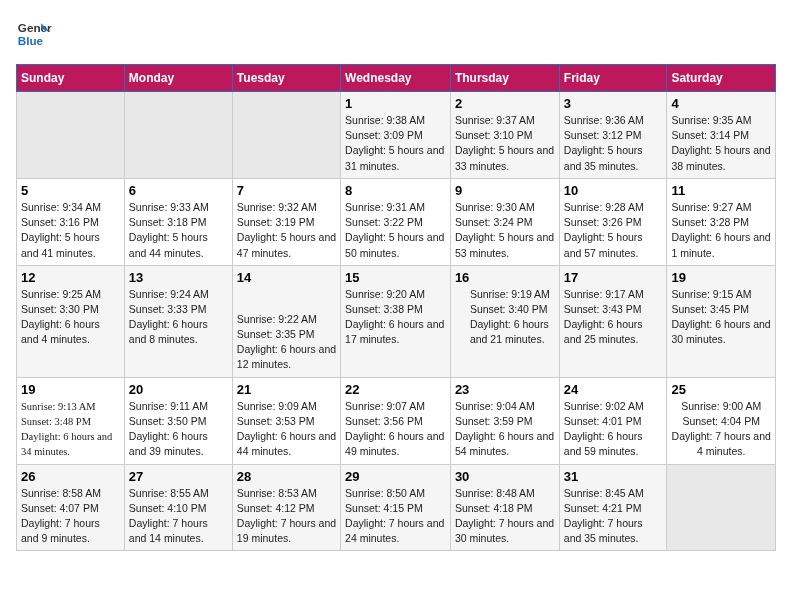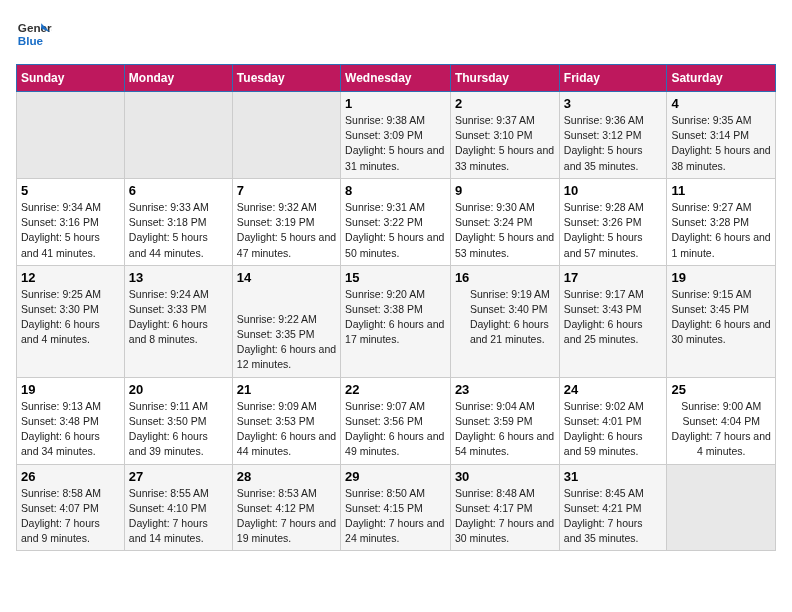--- a/index.html
+++ b/index.html
@@ -221,21 +221,21 @@
         <td>
           <span class="day-number">19</span>
           <div class="day-info" style="white-space: pre-line;">Sunrise: 9:15 AM
 Sunset: 3:45 PM
 Daylight: 6 hours and 30 minutes.</div>
         </td>
       </tr>
       <tr>
         <td>
           <span class="day-number">19</span>
-          <div class="day-info" style="white-space: pre-line;">Sunrise: 9:13 AM
+          <div class="day-info" style="white-space: pre-line; font-family: Liberation Serif, serif;">Sunrise: 9:13 AM
 Sunset: 3:48 PM
 Daylight: 6 hours and 34 minutes.</div>
         </td>
         <td>
           <span class="day-number">20</span>
           <div class="day-info" style="white-space: pre-line;">Sunrise: 9:11 AM
 Sunset: 3:50 PM
 Daylight: 6 hours and 39 minutes.</div>
         </td>
         <td>
@@ -290,21 +290,21 @@
         </td>
         <td>
           <span class="day-number">29</span>
           <div class="day-info" style="white-space: pre-line;">Sunrise: 8:50 AM
 Sunset: 4:15 PM
 Daylight: 7 hours and 24 minutes.</div>
         </td>
         <td>
           <span class="day-number">30</span>
           <div class="day-info" style="white-space: pre-line;">Sunrise: 8:48 AM
-Sunset: 4:17 PM
+Sunset: 4:18 PM
 Daylight: 7 hours and 30 minutes.</div>
         </td>
         <td>
           <span class="day-number">31</span>
           <div class="day-info" style="white-space: pre-line;">Sunrise: 8:45 AM
 Sunset: 4:21 PM
 Daylight: 7 hours and 35 minutes.</div>
         </td>
         <td class="empty-cell"></td>
       </tr>

